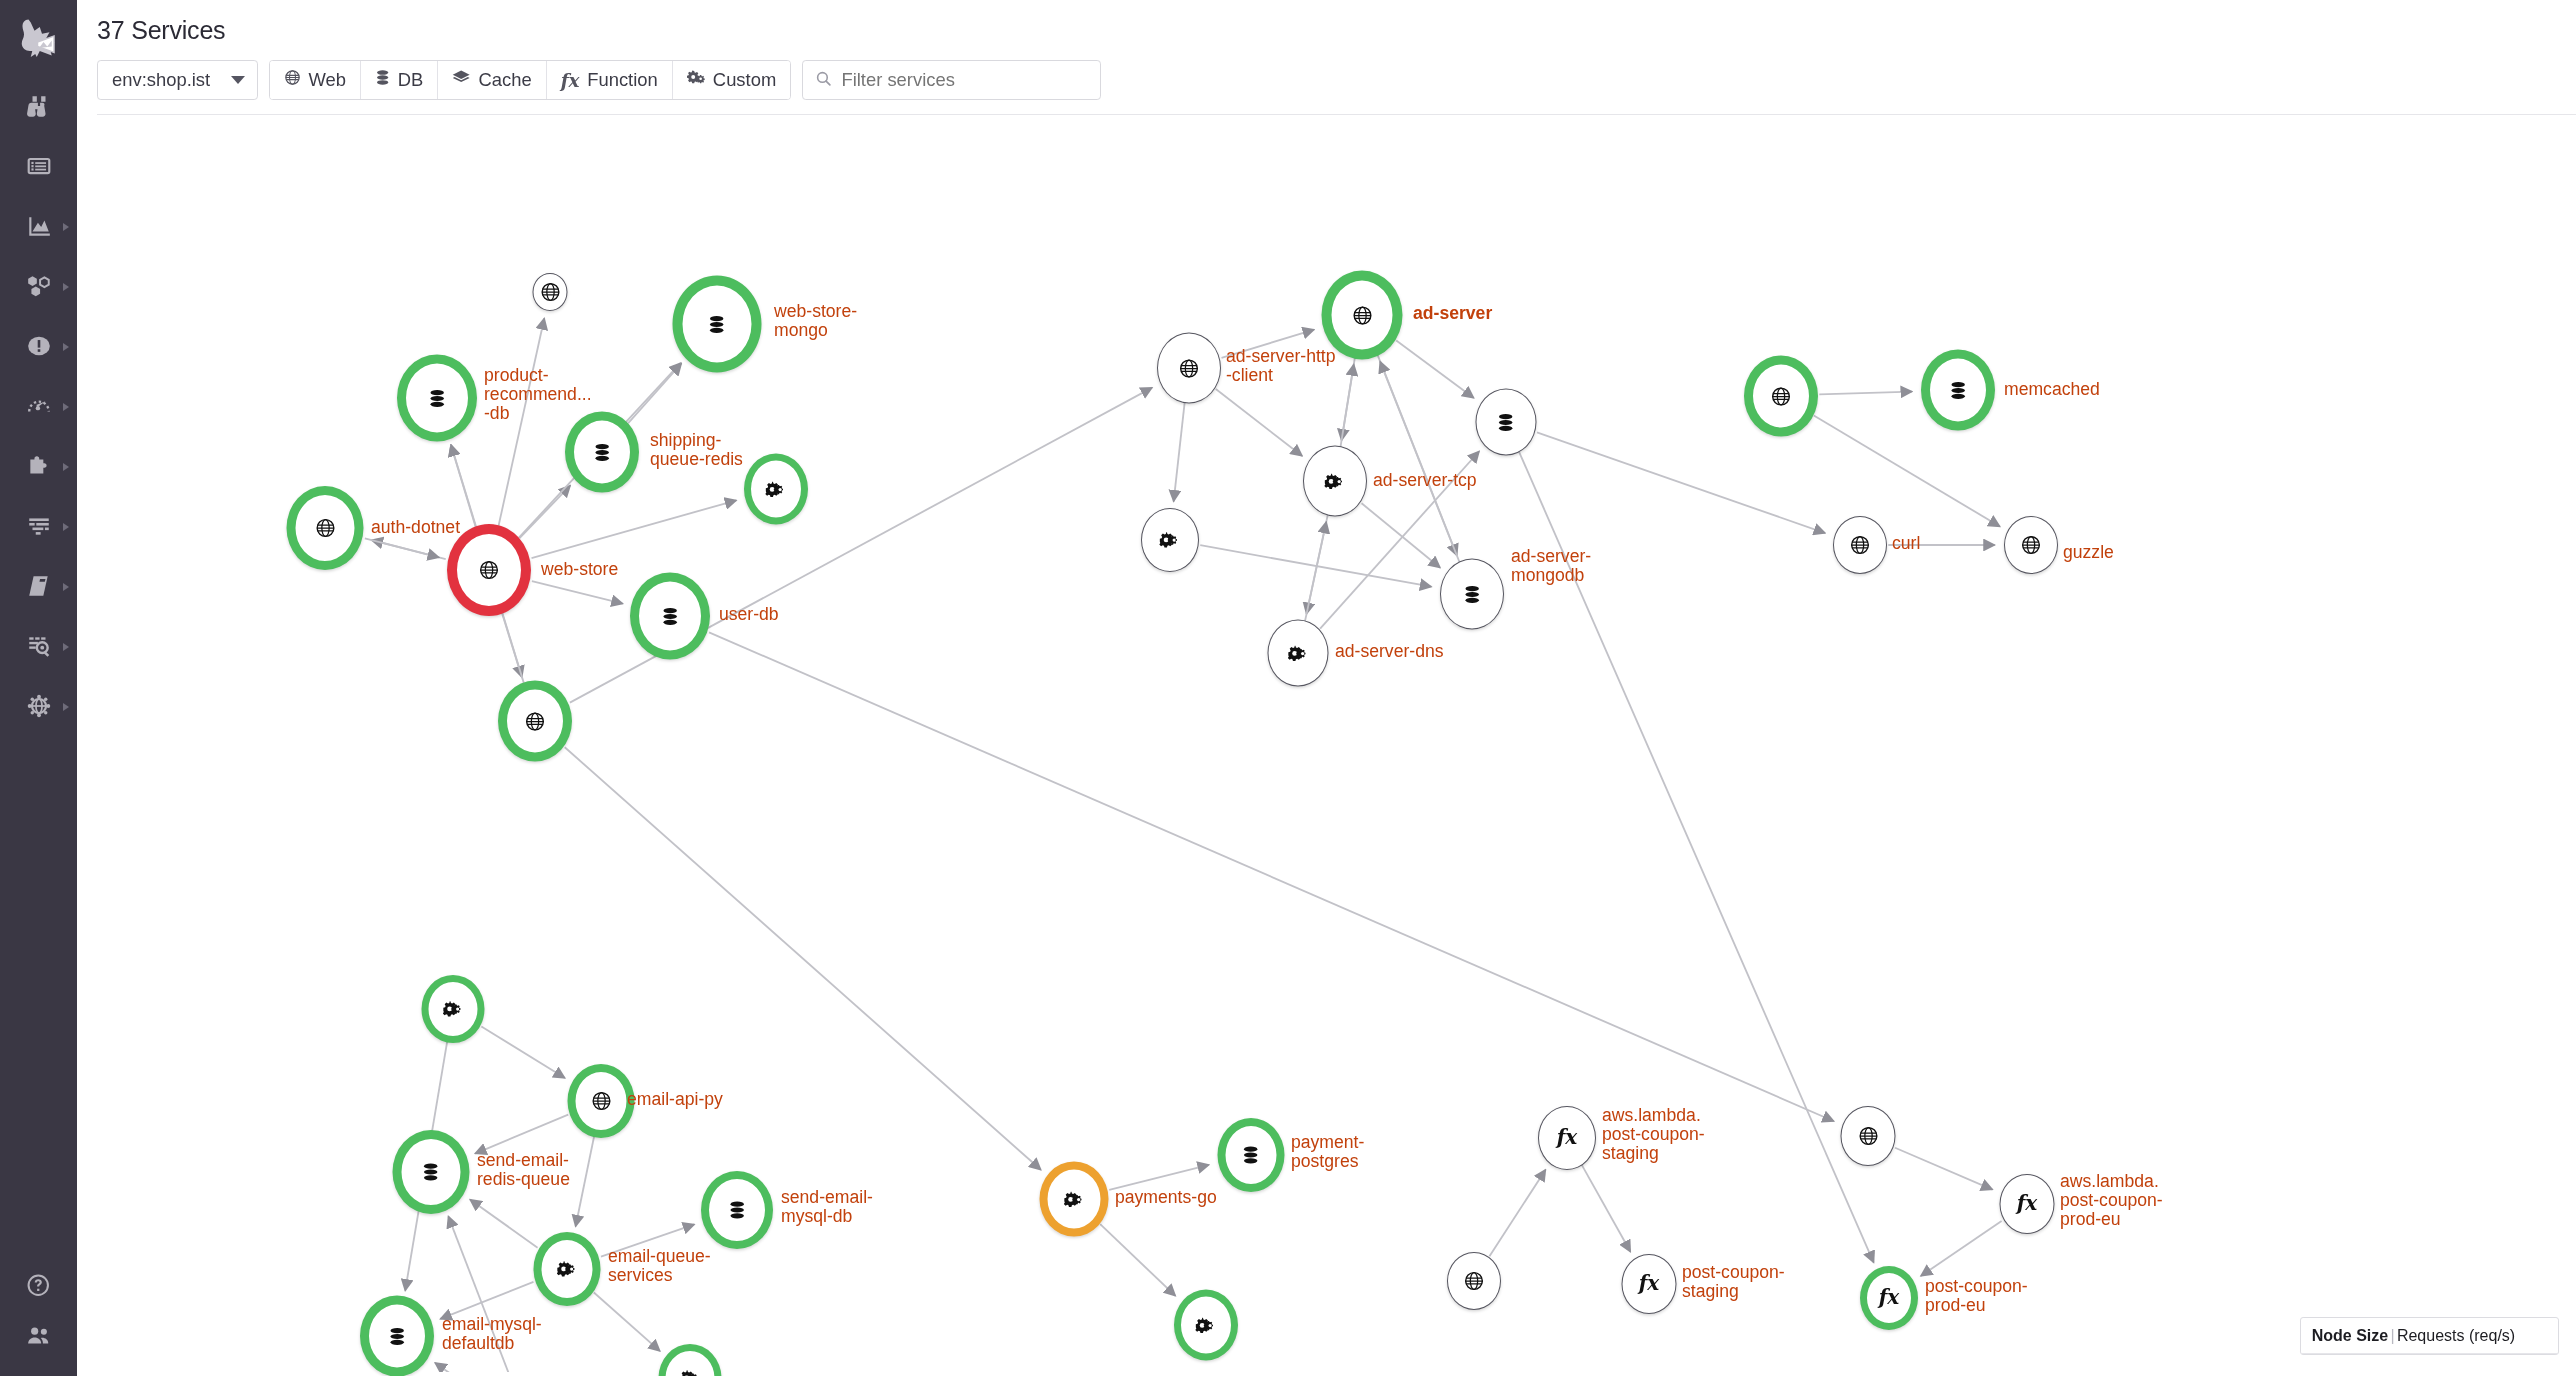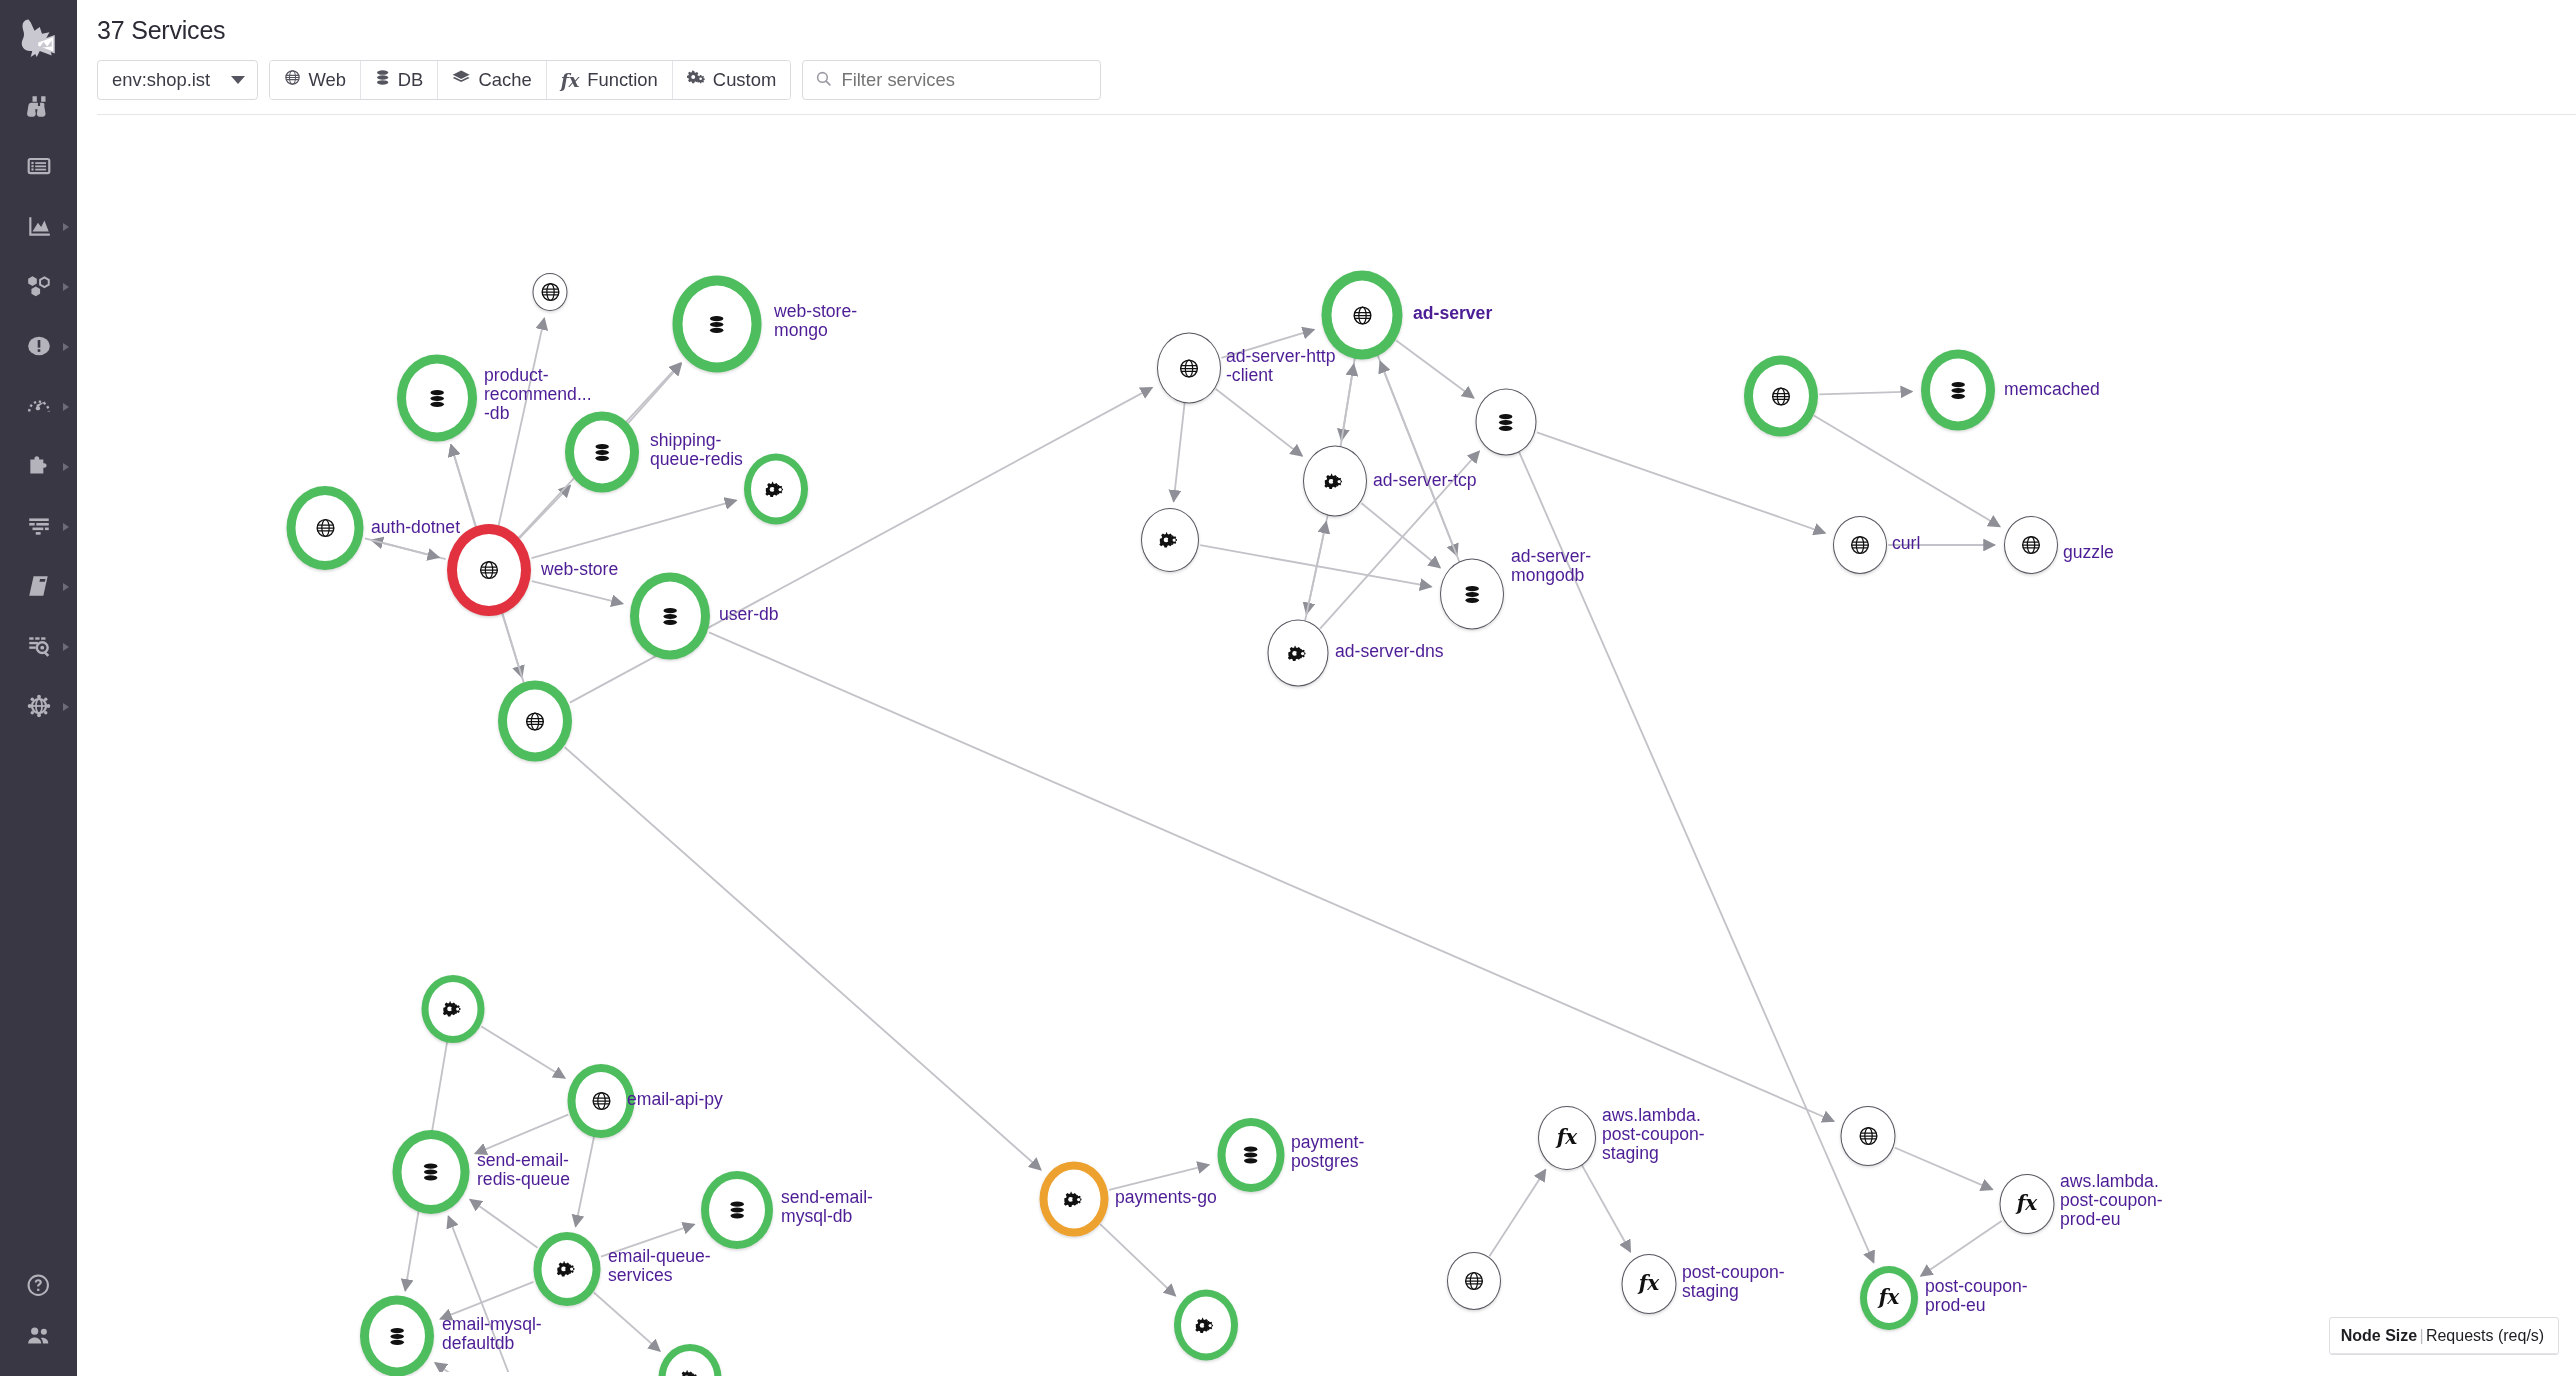--- a/index.html
+++ b/index.html
@@ -88,31 +88,31 @@
     display: flex; align-items: center; justify-content: center;
     border-radius: 50%;
     background: #fff;
     box-shadow: 0 1.5px 3.1px rgba(0,0,0,0.16);
   }
   .node .glyph { position: relative; z-index: 2; line-height: 0; }
   .node .glyph svg { display: block; }
   .node-label {
     position: absolute;
     font-size: 17.6px; line-height: 19px;
-    color: #4c1d95;
+    color: #c2410c;
     white-space: pre-line;
     z-index: 5;
     pointer-events: none;
   }
   .fxnode { font-family: "DejaVu Serif", serif; font-style: italic; font-weight: 700; color: #111; }
 
   
   .legend {
     position: absolute; right: 17px; bottom: 17px;
-    width: 230px;
+    width: 259px;
     border: 0.8px solid #dcdce1; border-radius: 3.1px;
     background: #fff;
     z-index: 20;
   }
   .legend-head {
     padding: 8.4px 10.7px; font-size: 16px; color: #1d1d22;
     border-bottom: 0.8px solid #e6e6ea;
   }
   .legend-head b { font-weight: 700; }
   .legend-head .sep { color: #b9b9c1; padding: 0 2.3px; }

